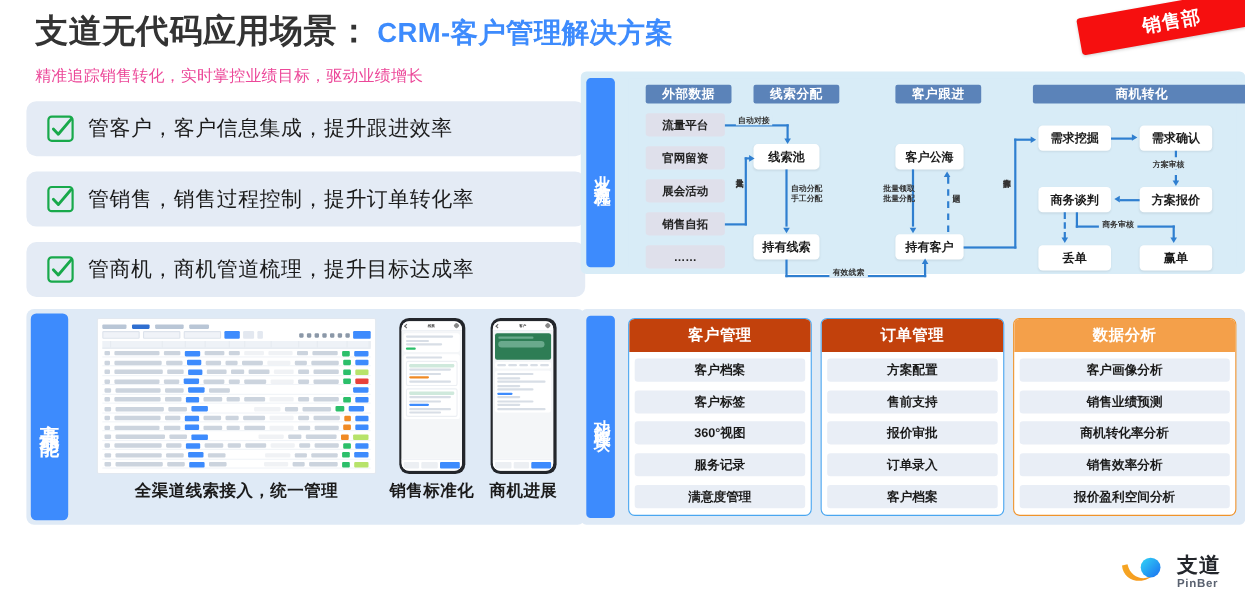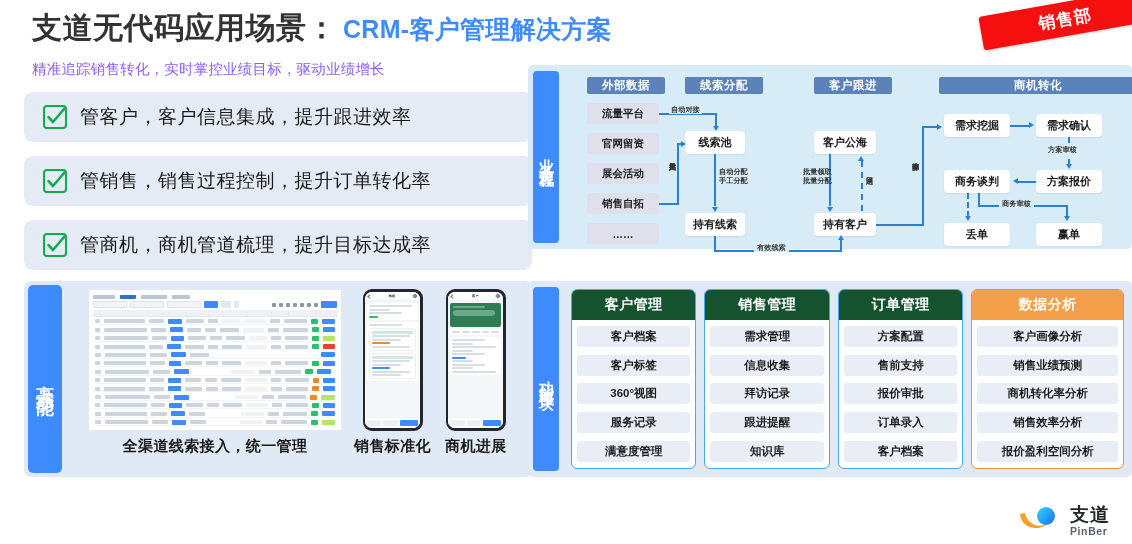--- a/index.html
+++ b/index.html
@@ -8,21 +8,21 @@
     background: #ffffff;
     font-family: "Liberation Sans", "DejaVu Sans", sans-serif;
     overflow: hidden;
   }
   #page { position: relative; width: 1132px; height: 544px; background:#fff; }
 
   
   .title-wrap { position:absolute; left:32px; top:8px; display:flex; align-items:baseline; gap:6px;justify-content:flex-end; }
   .title-main { font-size:30px; font-weight:bold; color:#333333; letter-spacing:0.5px; }
   .title-accent { font-size:25px; font-weight:bold; color:#3d8bfd; letter-spacing:0.3px; }
-  .subtitle { position:absolute; left:32px; top:60px; font-size:14.5px; color:#8b5cf6; letter-spacing:0.2px; }
+  .subtitle { position:absolute; left:32px; top:60px; font-size:14.5px; color:#ec4899; letter-spacing:0.2px; }
 
   .ribbon {
     position:absolute; right:-18px; top:2px;
     width:170px; height:34px;
     background:#f60f0f;
     transform: rotate(-10deg);
     display:flex; align-items:center; justify-content:center;
     border-radius:3px;
     box-shadow:0 1px 3px rgba(0,0,0,.2);
   }
@@ -138,21 +138,21 @@
     position:absolute; left:528px; top:281px; width:604px; height:196px;
     background:#dfeaf6; border-radius:5px; display:flex;
   }
   .mod-vbar { width:26px; flex:0 0 26px; margin:6px 0 6px 5px; background:#3d8bfd; border-radius:4px;
               display:flex; align-items:center; justify-content:center; }
   .mod-vbar span { writing-mode:vertical-rl; color:#fff; font-size:15px; font-weight:bold; letter-spacing:5px; }
   .mod-cols { flex:1; display:flex; gap:8px; padding:8px 8px 8px 12px; }
   .mod-col { flex:1; background:#fff; border:1.5px solid #49a6f0; border-radius:6px;
              display:flex; flex-direction:column; overflow:hidden; }
   .mod-col.accent { border-color:#f0932b; }
-  .mod-head { height:30px; background:#14532d; display:flex; align-items:center; justify-content:center; }
+  .mod-head { height:30px; background:#c2410c; display:flex; align-items:center; justify-content:center; }
   .mod-col.accent .mod-head { background:#f4a04a; }
   .mod-head span { color:#fff; font-size:14px; font-weight:bold; letter-spacing:0.5px; }
   .mod-items { flex:1; display:flex; flex-direction:column; justify-content:space-around; padding:3px 5px; gap:2px; }
   .mod-item { background:#e9eef6; border-radius:3px; height:21px; display:flex;
               align-items:center; justify-content:center; }
   .mod-item span { font-size:11.5px; color:#1b1b1b; font-weight:bold; }
 
   
   .logo { position:absolute; right:22px; bottom:8px; display:flex; align-items:center; gap:7px; }
   .logo-mark { width:44px; height:30px; position:relative; }
@@ -675,42 +675,20 @@
           <div class="mod-item">
               <span>服务记录</span>
             </div>
           <div class="mod-item">
               <span>满意度管理</span>
             </div>
         </div>
       </div>
 
 
-      <div class="mod-col">
-        <div class="mod-head">
-            <span>销售管理</span>
-          </div>
-        <div class="mod-items">
-          <div class="mod-item">
-              <span>需求管理</span>
-            </div>
-          <div class="mod-item">
-              <span>信息收集</span>
-            </div>
-          <div class="mod-item">
-              <span>拜访记录</span>
-            </div>
-          <div class="mod-item">
-              <span>跟进提醒</span>
-            </div>
-          <div class="mod-item">
-              <span>知识库</span>
-            </div>
-        </div>
-      </div>
 
       <div class="mod-col">
         <div class="mod-head">
             <span>订单管理</span>
           </div>
         <div class="mod-items">
           <div class="mod-item">
               <span>方案配置</span>
             </div>
           <div class="mod-item">

